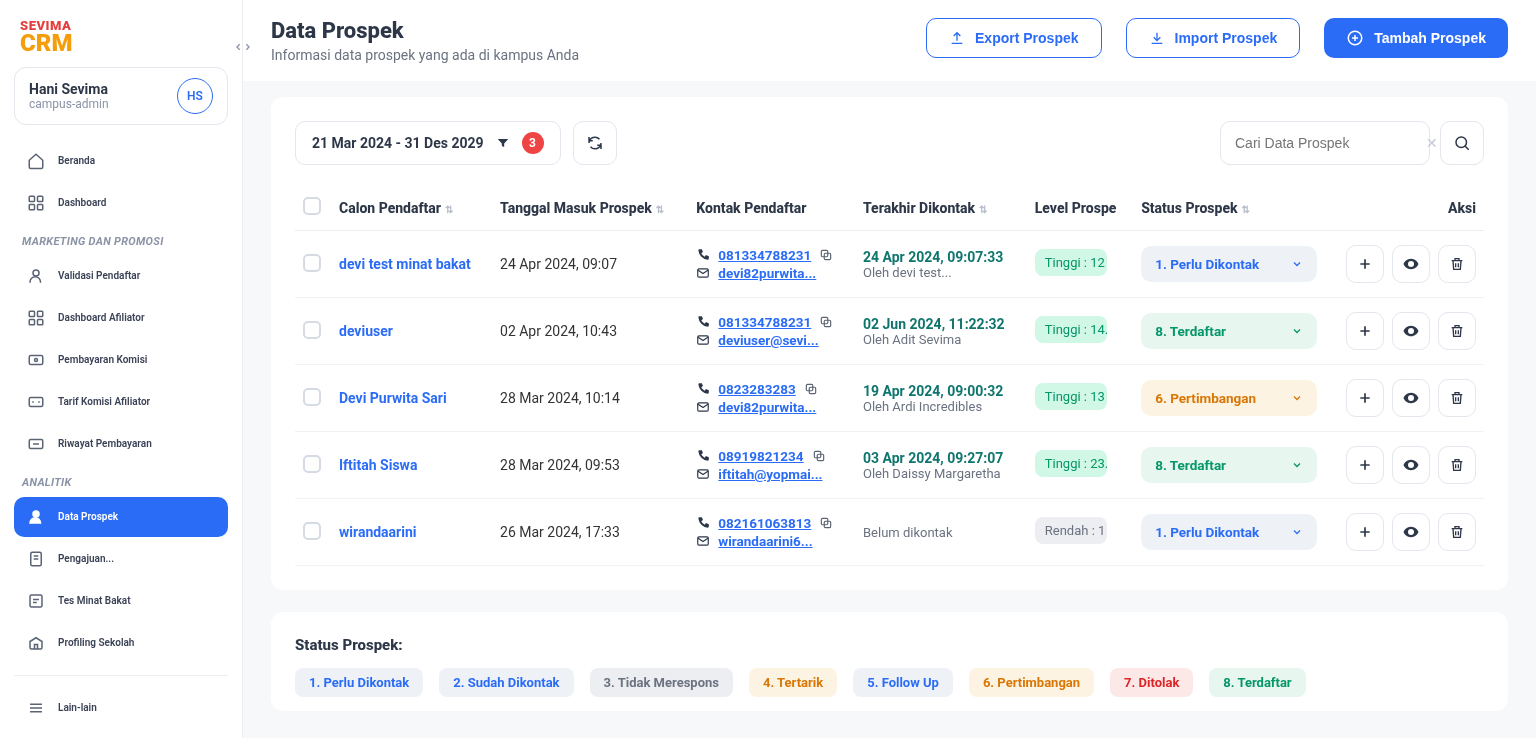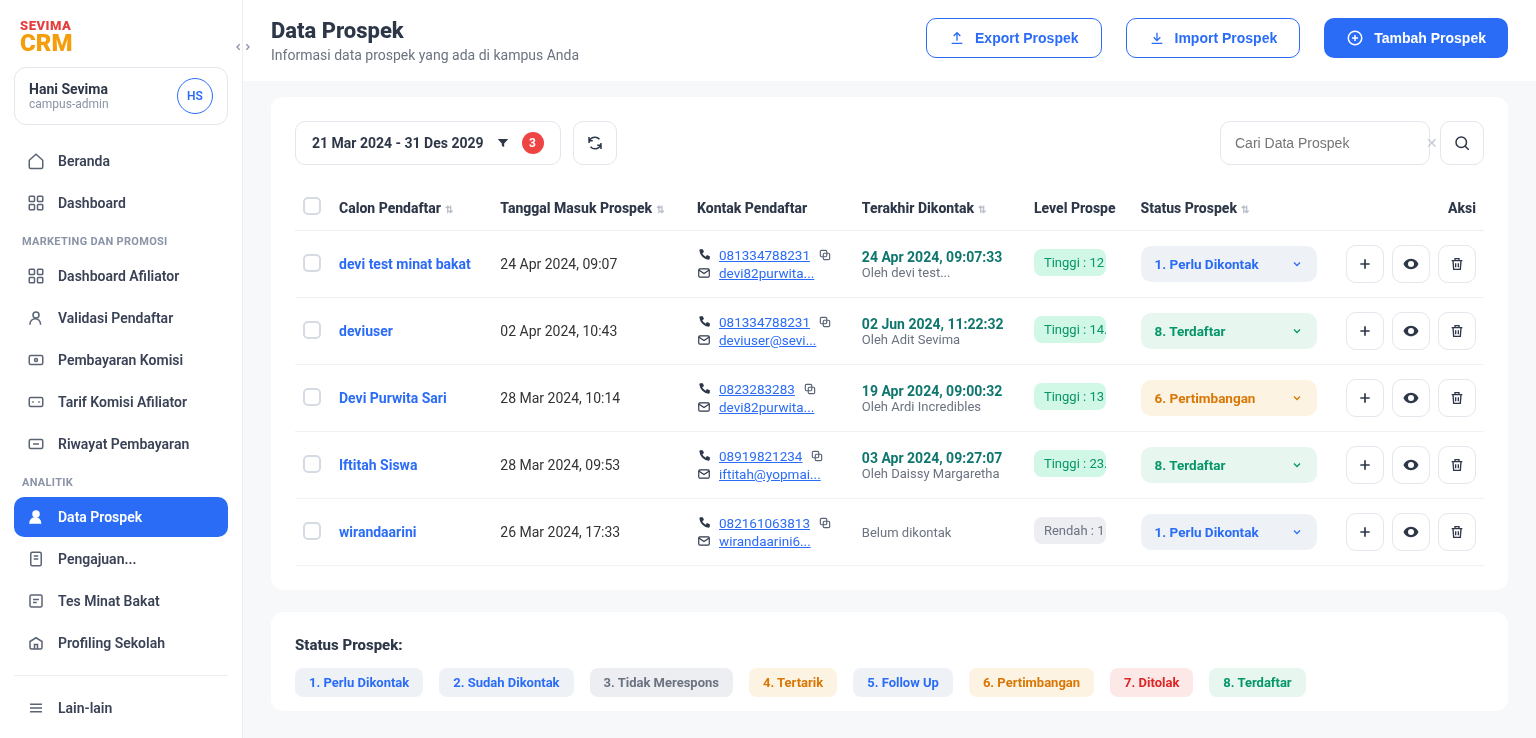--- a/index.html
+++ b/index.html
@@ -7,22 +7,22 @@
 .app { display: flex; height: 738px; width: 1536px; overflow: hidden; }
 .sidebar { width: 243px; background: #fff; border-right: 1px solid #eceef2; display: flex; flex-direction: column; padding: 18px 14px 10px; }
 .logo { display: flex; flex-direction: column; align-items: flex-start; padding-left: 6px; margin-bottom: 12px; }
 .logo-top { font-weight: 900; font-size: 13px; color: #f59e0b; letter-spacing: 0.5px; }
 .logo-bot { font-weight: 900; font-size: 24px; line-height: 0.9; color: #f59e0b; }
 .user-card { border: 1px solid #e3e6ec; border-radius: 12px; padding: 10px 14px; display: flex; align-items: center; justify-content: space-between; margin-bottom: 16px; }
 .user-card .name { font-weight: 700; font-size: 14px; color: #2d3748; }
 .user-card .role { font-size: 12px; color: #8a94a6; }
 .avatar { width: 36px; height: 36px; border-radius: 50%; border: 1px solid #2b6cf6; display: flex; align-items: center; justify-content: center; font-size: 12px; font-weight: 600; color: #2b6cf6; }
 .nav { display: flex; flex-direction: column; gap: 2px; overflow-y: auto; }
-.nav-section { font-size: 11px; font-weight: 700; color: #8a94a6; padding: 10px 8px 6px; letter-spacing: 0.3px; }
-.nav-item { display: flex; align-items: center; gap: 12px; padding: 10px 12px; border-radius: 10px; cursor: pointer; color: #3a4256; font-weight: 600; font-size: 14px; text-align: center; }
+.nav-section { font-size: 11px; font-weight: 700; color: #8a94a6; padding: 10px 8px 6px; letter-spacing: 0.3px; font-style: italic; }
+.nav-item { display: flex; align-items: center; gap: 12px; padding: 10px 12px; border-radius: 10px; cursor: pointer; color: #3a4256; font-weight: 600; font-size: 10px; text-align: center; }
 .nav-item.active { background: #2b6cf6; color: #fff; }
 .nav-item.active .nicon svg { stroke: #fff; fill: #fff; }
 .nicon { width: 20px; height: 20px; display: flex; align-items: center; justify-content: center; }
 .nicon svg { stroke: #5b6474; }
 .divider { height: 1px; background: #eceef2; margin: 10px 0; }
 .swap-btn { position: absolute; left: 232px; top: 36px; width: 22px; height: 22px; display: flex; align-items: center; justify-content: center; color: #8a94a6; }
 .main { flex: 1; display: flex; flex-direction: column; overflow: hidden; }
 .header { padding: 18px 28px; display: flex; align-items: flex-start; justify-content: space-between; background: #fff; }
 .header-left h1 { font-size: 22px; font-weight: 800; color: #2d3748; margin-bottom: 4px; }
 .header-left p { font-size: 14px; color: #6b7280; }
@@ -41,21 +41,21 @@
 .search { border: 1px solid #e3e6ec; border-radius: 10px; padding: 10px 14px; display: flex; align-items: center; gap: 10px; width: 210px; }
 .search input { border: none; outline: none; flex: 1; font-size: 14px; background: transparent; }
 .search .clr { color: #c4c9d4; font-size: 14px; }
 .search-btn { border: 1px solid #e3e6ec; border-radius: 10px; width: 44px; height: 44px; display: flex; align-items: center; justify-content: center; cursor: pointer; }
 table { width: 100%; border-collapse: collapse; }
 thead th { text-align: left; font-weight: 800; font-size: 14px; padding: 12px 8px; color: #2d3748; border-bottom: 1px solid #eceef2; white-space: nowrap; }
 thead th .sort { color: #b7bdc9; font-size: 10px; margin-left: 4px; display: inline-block; }
 tbody td { padding: 14px 8px; border-bottom: 1px solid #f0f2f6; vertical-align: middle; font-size: 14px; }
 .chk { width: 18px; height: 18px; border: 2px solid #d6dae2; border-radius: 5px; display: inline-block; }
 .link { color: #2b6cf6; font-weight: 700; cursor: pointer; }
-.contact-line { display: flex; align-items: center; gap: 8px; margin: 2px 0; }
+.contact-line { display: flex; align-items: center; gap: 8px; margin: 2px 0; font-weight: bold; }
 .contact-line a { color: #2b6cf6; text-decoration: underline; font-size: 13.5px; }
 .contact-line .copy { color: #5b6474; cursor: pointer; }
 .sub { color: #6b7280; font-size: 13px; }
 .strong { font-weight: 700; color: #0f766e; }
 .pill { padding: 6px 10px; border-radius: 8px; font-size: 13px; font-weight: 400; white-space: nowrap; overflow: hidden; max-width: 72px; display: inline-block; }
 .pill-high { background: #d1f7e6; color: #059669; }
 .pill-low { background: #eceef2; color: #6b7280; }
 .status-sel { display: flex; align-items: center; justify-content: space-between; gap: 10px; border-radius: 10px; padding: 10px 14px; font-weight: 700; font-size: 13.5px; min-width: 160px; cursor: pointer; }
 .status-blue { background: #eef2f7; color: #2b6cf6; }
 .status-green { background: #e7f6ef; color: #059669; }
@@ -108,36 +108,36 @@
               <rect x="3" y="14" width="7" height="7" rx="1"></rect>
               <rect x="14" y="14" width="7" height="7" rx="1"></rect>
             </svg>
           </span>
         <span>Dashboard</span>
       </div>
       <div class="nav-section">MARKETING DAN PROMOSI</div>
       <div class="nav-item">
         <span class="nicon">
             <svg width="18" height="18" viewBox="0 0 24 24" fill="none" stroke="currentColor" stroke-width="2">
+              <circle cx="12" cy="8" r="4"></circle>
+              <path d="M4 21v-1a7 7 0 0114 0v1"></path>
+            </svg>
+          </span>
+        <span>Validasi Pendaftar</span>
+      </div>
+      <div class="nav-item">
+        <span class="nicon">
+            <svg width="18" height="18" viewBox="0 0 24 24" fill="none" stroke="currentColor" stroke-width="2">
               <rect x="3" y="3" width="7" height="7" rx="1"></rect>
               <rect x="14" y="3" width="7" height="7" rx="1"></rect>
               <rect x="3" y="14" width="7" height="7" rx="1"></rect>
               <rect x="14" y="14" width="7" height="7" rx="1"></rect>
             </svg>
           </span>
         <span>Dashboard Afiliator</span>
-      </div>
-      <div class="nav-item">
-        <span class="nicon">
-            <svg width="18" height="18" viewBox="0 0 24 24" fill="none" stroke="currentColor" stroke-width="2">
-              <circle cx="12" cy="8" r="4"></circle>
-              <path d="M4 21v-1a7 7 0 0114 0v1"></path>
-            </svg>
-          </span>
-        <span>Validasi Pendaftar</span>
       </div>
       <div class="nav-item">
         <span class="nicon">
             <svg width="18" height="18" viewBox="0 0 24 24" fill="none" stroke="currentColor" stroke-width="2">
               <rect x="3" y="6" width="18" height="12" rx="2"></rect>
               <circle cx="12" cy="12" r="2"></circle>
             </svg>
           </span>
         <span>Pembayaran Komisi</span>
       </div>

